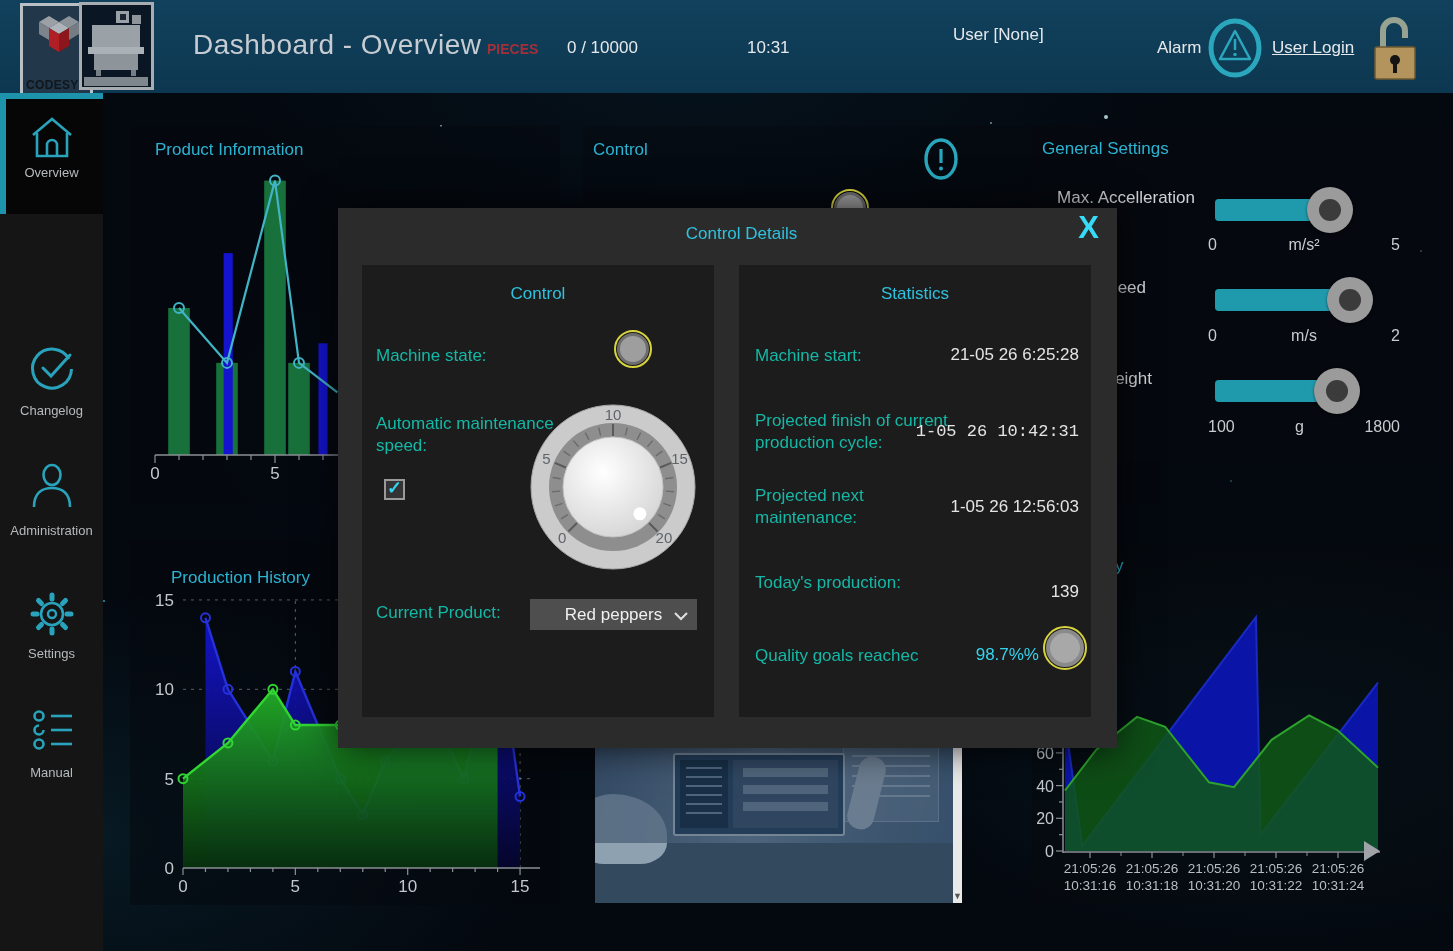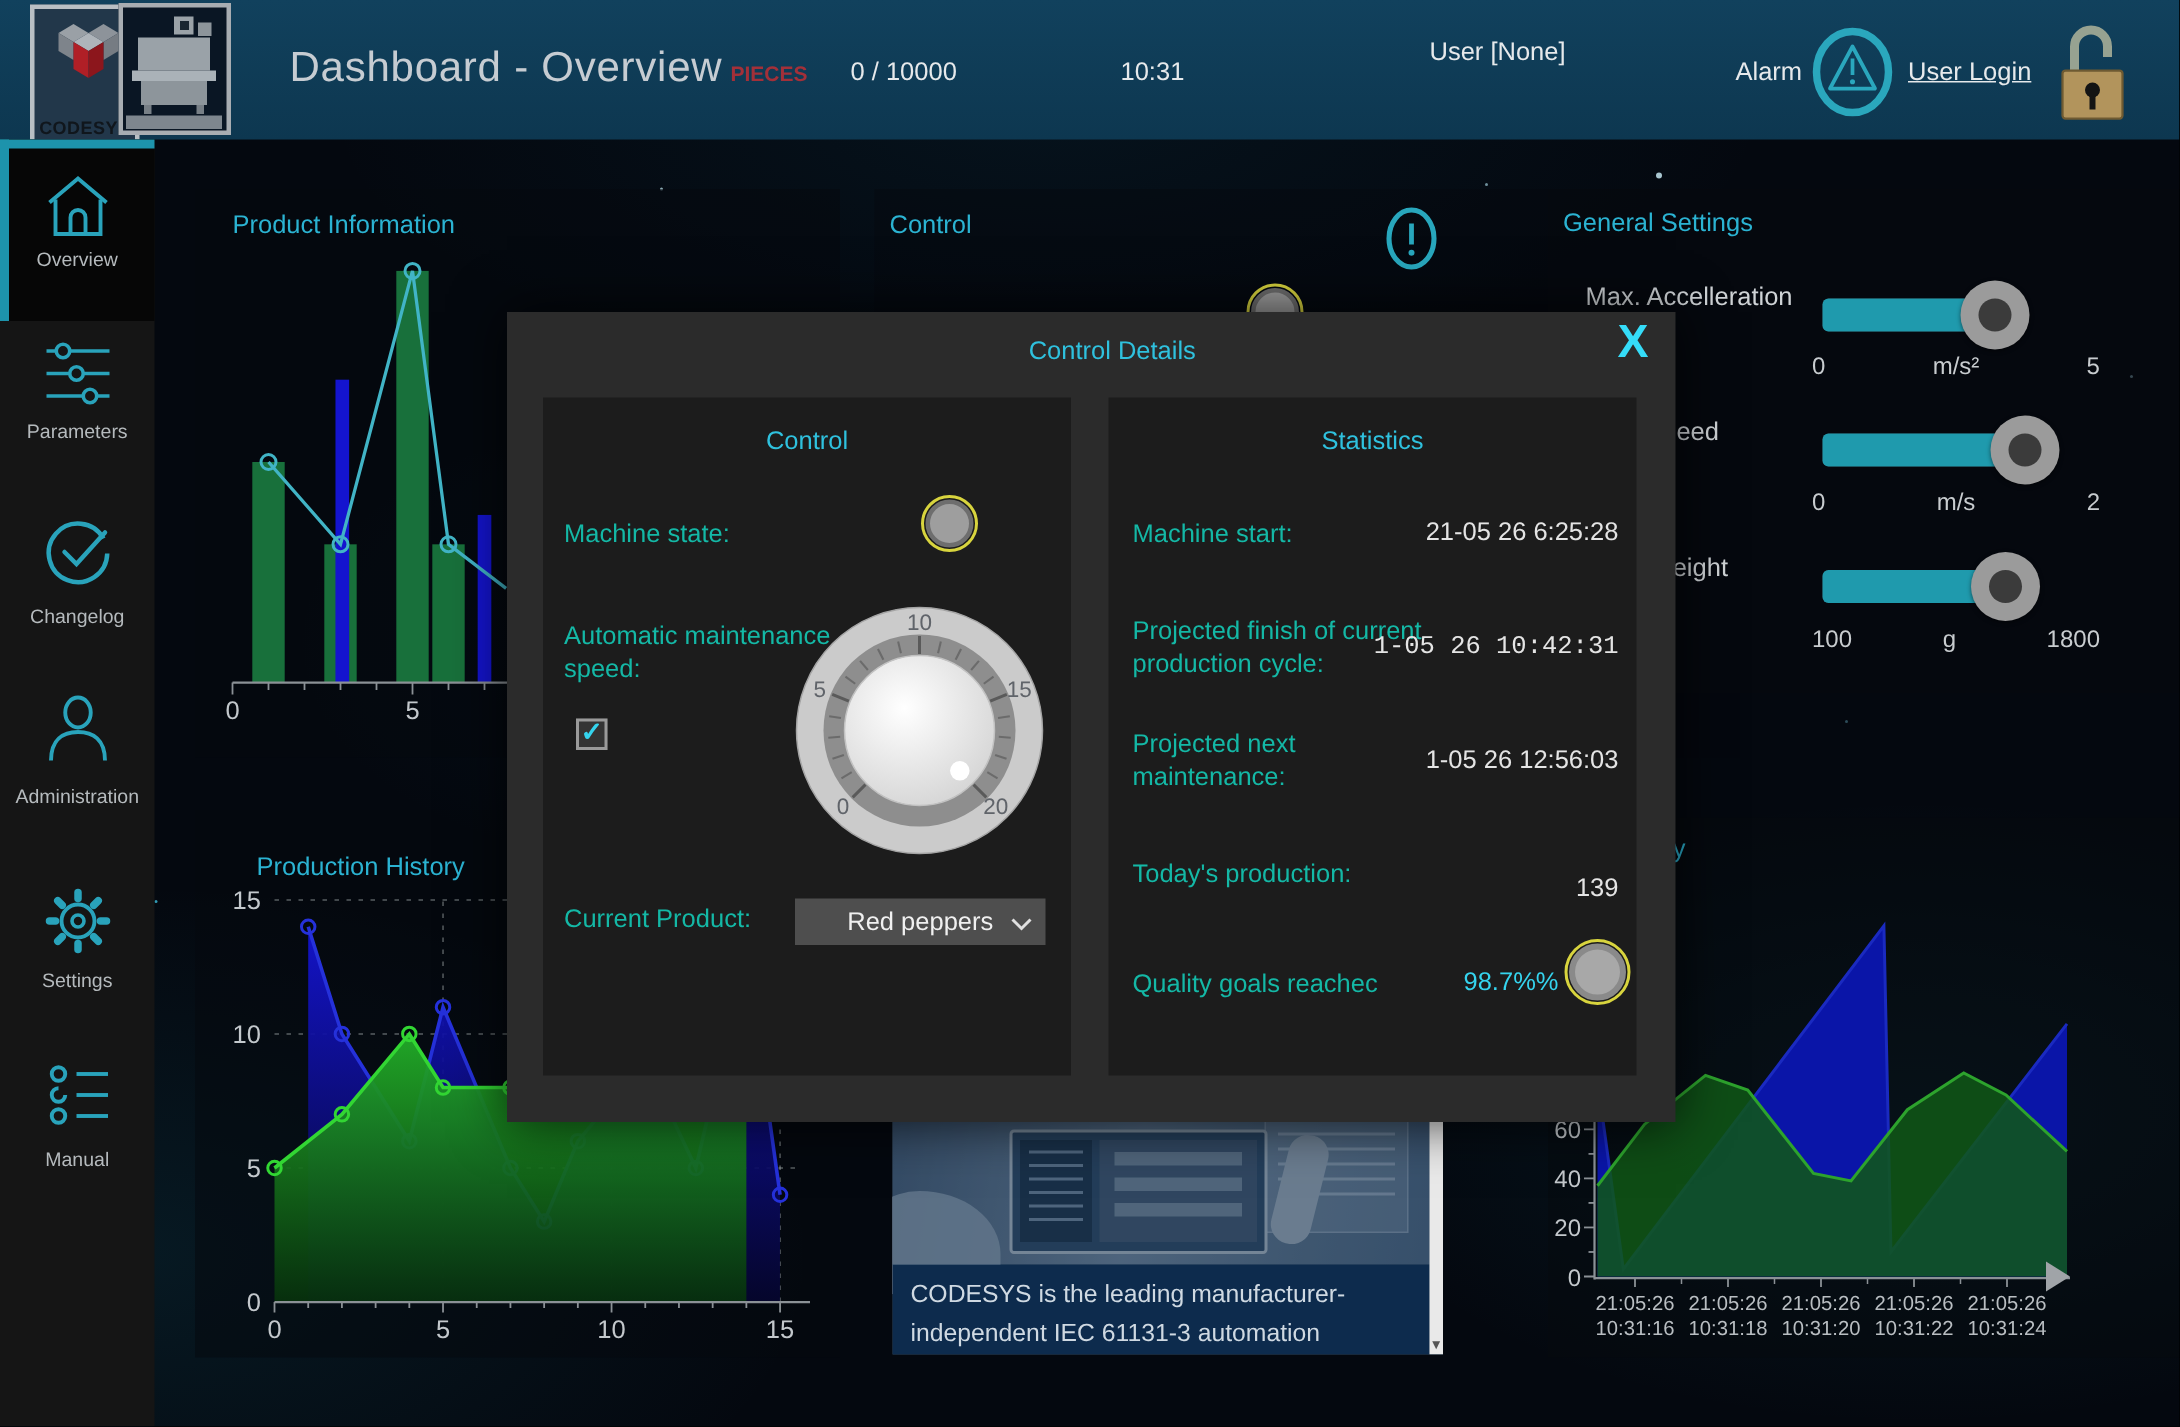--- a/index.html
+++ b/index.html
@@ -171,36 +171,20 @@
 
     <div class="side-item" style="top:22px;height:80px;">
       <svg width="48" height="44" viewBox="0 0 48 44">
         <path d="M5 20 L24 4 L43 20" fill="none" stroke="#29a3bb" stroke-width="2.6"></path>
         <path d="M9 18 V41 H39 V18" fill="none" stroke="#29a3bb" stroke-width="2.6"></path>
         <path d="M19 41 V30 a5 5 0 0 1 10 0 V41" fill="none" stroke="#29a3bb" stroke-width="2.6"></path>
       </svg>
       <div class="side-label" style="top:50px;">Overview</div>
     </div>
 
-    <div class="side-item" style="top:133px;height:80px;">
-      <svg width="46" height="46" viewBox="0 0 46 46">
-        <g stroke="#29a3bb" stroke-width="2.4" fill="none">
-          <line x1="18" y1="8" x2="44" y2="8"></line>
-            <circle cx="13" cy="8" r="4.5"></circle>
-            <line x1="2" y1="8" x2="8" y2="8"></line>
-          <line x1="2" y1="23" x2="17" y2="23"></line>
-            <circle cx="22" cy="23" r="4.5"></circle>
-            <line x1="27" y1="23" x2="44" y2="23"></line>
-          <line x1="2" y1="38" x2="26" y2="38"></line>
-            <circle cx="31" cy="38" r="4.5"></circle>
-            <line x1="36" y1="38" x2="44" y2="38"></line>
-        </g>
-      </svg>
-      <div class="side-label" style="top:54px;">Parameters</div>
-    </div>
 
     <div class="side-item" style="top:252px;height:80px;">
       <svg width="48" height="48" viewBox="0 0 48 48">
         <path d="M41 14 A 19.5 19.5 0 1 0 43.5 24" fill="none" stroke="#29a3bb" stroke-width="3"></path>
         <path d="M15 23 l8 8 L42 10" fill="none" stroke="#29a3bb" stroke-width="3" stroke-linecap="round"></path>
       </svg>
       <div class="side-label" style="top:58px;">Changelog</div>
     </div>
 
     <div class="side-item" style="top:370px;height:82px;">
@@ -419,21 +403,20 @@
             <i></i>
           </div>
         <div class="scr">
             <i></i>
             <i></i>
             <i></i>
           </div>
       </div>
       <div class="wp-finger"></div>
     </div>
-    <div class="wp-text">CODESYS is the leading manufacturer-independent IEC 61131-3 automation</div>
     <div class="wp-scroll">
       <div class="chev">▼</div>
     </div>
   </div>
 
   <div class="card" style="left:1032px;top:545px;width:421px;height:360px;background:rgba(6,9,14,0.5);">
     <div class="card-title" style="left:68px;top:11px;">ory</div>
     <svg id="chart-hist" width="421" height="360">
         <polygon points="33,306 33,175.2 50.215,301.095 223.93,72.195 228.625,289.65 346,137.595 346,306" fill="#0a15a8"></polygon>
         <polyline points="33,175.2 50.215,301.095 223.93,72.195 228.625,289.65 346,137.595" fill="none" stroke="#1a2ac0" stroke-width="2"></polyline>

